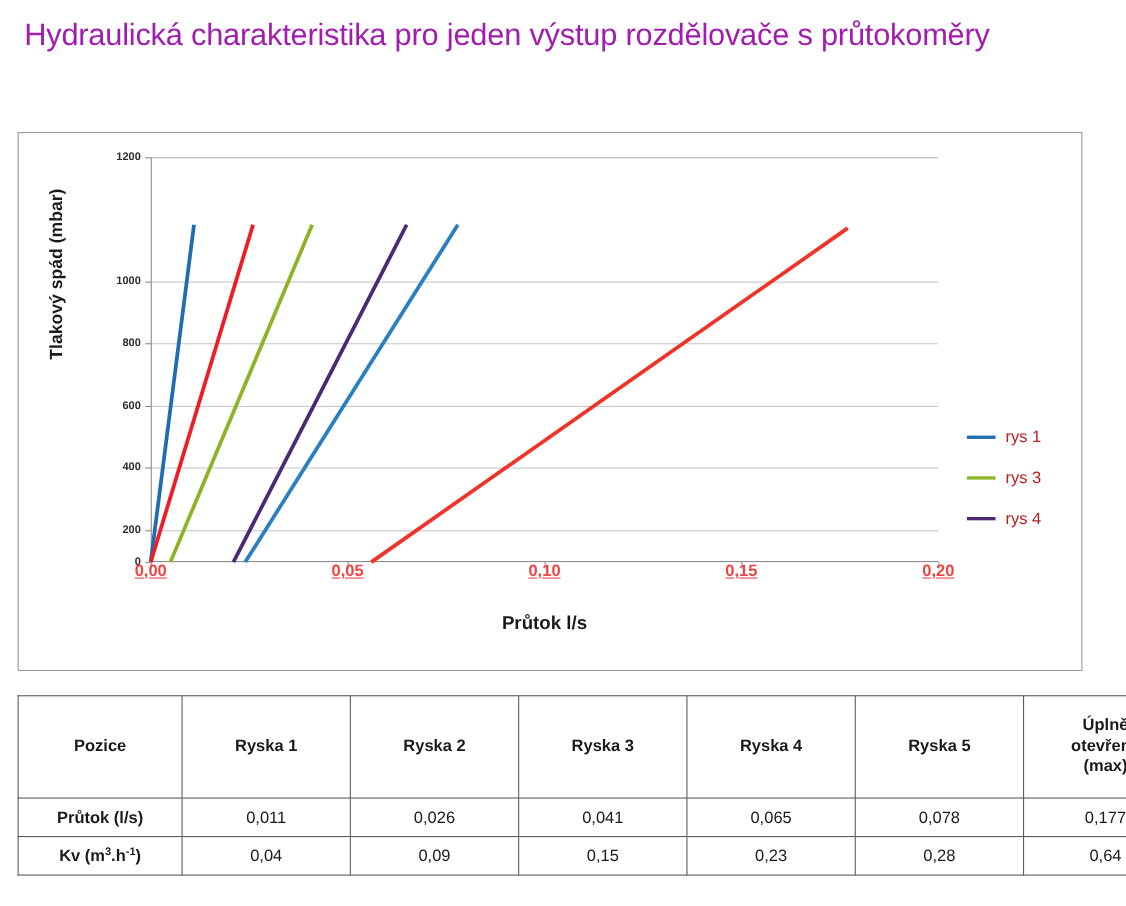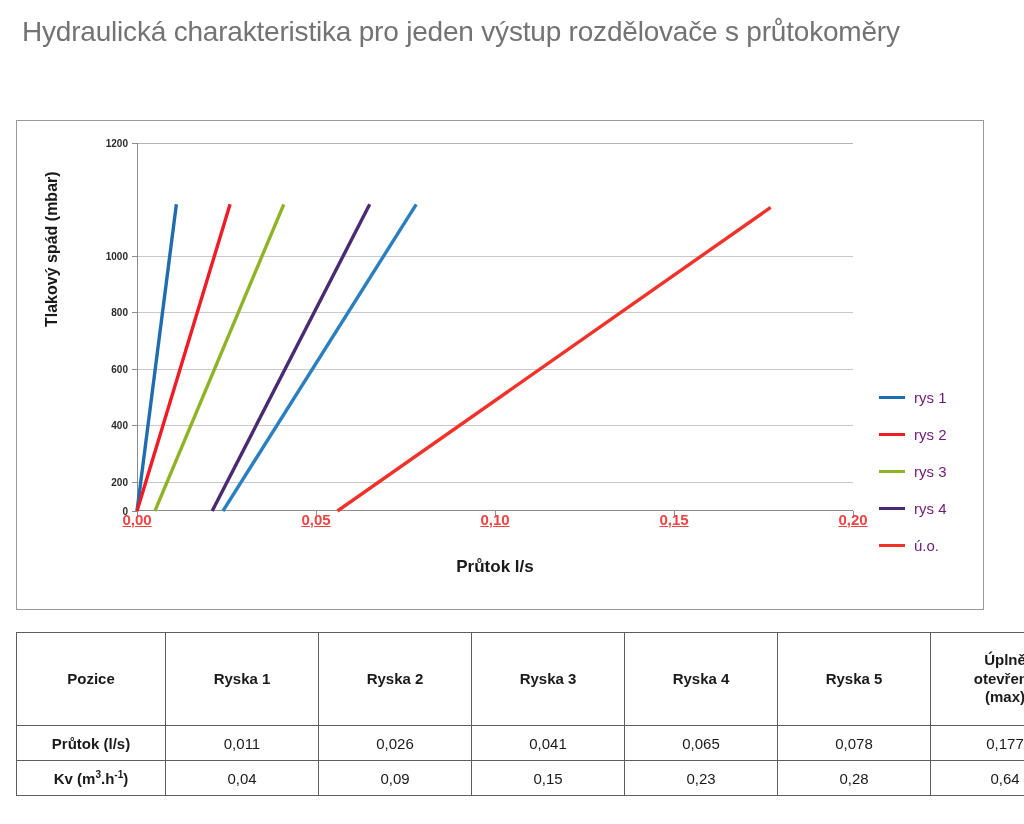--- a/index.html
+++ b/index.html
@@ -21,21 +21,21 @@
     width: 1024px; height: 824px;
   }
   
   .title {
     position: absolute;
     left: 22px;
     top: 14px;
     width: 930px;
     font-size: 28px;
     line-height: 1.28;
-    color: #737373;
+    color: #a21caf;
     letter-spacing: -0.2px;
   }
   
   .chart-frame {
     position: absolute;
     left: 16px;
     top: 120px;
     width: 968px;
     height: 490px;
     border: 1px solid #9a9a9a;
@@ -150,21 +150,21 @@
     height: 37px;
   }
   .legend-swatch {
     width: 26px;
     height: 3px;
     margin-right: 9px;
     flex: 0 0 auto;
   }
   .legend-label {
     font-size: 15px;
-    color: #701a75;
+    color: #b91c1c;
     white-space: nowrap;
   }
   
   .table-wrap {
     position: absolute;
     left: 16px;
     top: 632px;
     width: 968px;
   }
   table.data {
@@ -267,34 +267,26 @@
     </div>
 
     <div class="xlabel">Průtok l/s</div>
 
     <div class="legend">
       <div class="legend-item">
         <span class="legend-swatch" id="sw0" style="background: rgb(31, 108, 176);"></span>
         <span class="legend-label">rys 1</span>
       </div>
       <div class="legend-item">
-        <span class="legend-swatch" id="sw1" style="background: rgb(238, 28, 37);"></span>
-        <span class="legend-label">rys 2</span>
-      </div>
-      <div class="legend-item">
         <span class="legend-swatch" id="sw2" style="background: rgb(143, 179, 39);"></span>
         <span class="legend-label">rys 3</span>
       </div>
       <div class="legend-item">
         <span class="legend-swatch" id="sw3" style="background: rgb(74, 42, 114);"></span>
         <span class="legend-label">rys 4</span>
-      </div>
-      <div class="legend-item">
-        <span class="legend-swatch" id="sw5" style="background: rgb(240, 50, 41);"></span>
-        <span class="legend-label">ú.o.</span>
       </div>
     </div>
 
   </div>
 
   <div class="table-wrap">
     <table class="data">
       <thead>
         <tr>
           <th class="col-first">Pozice</th>

